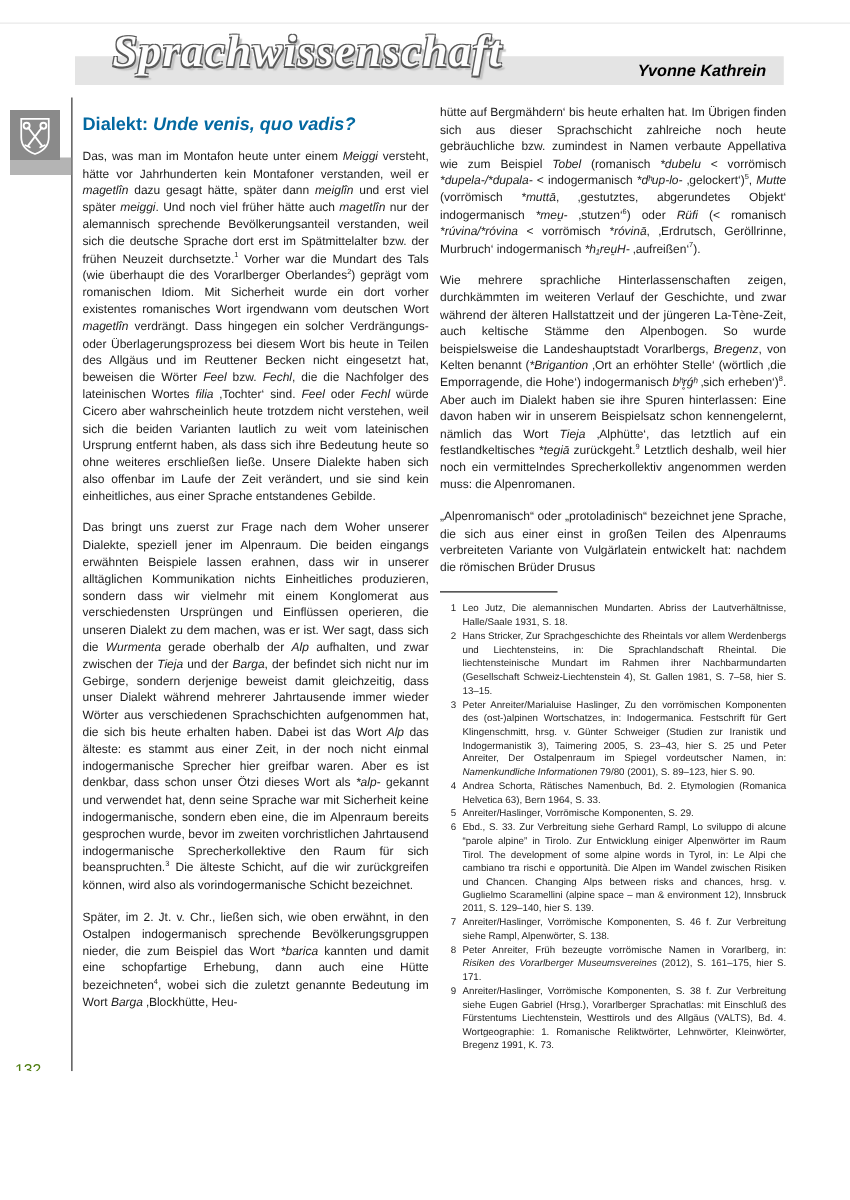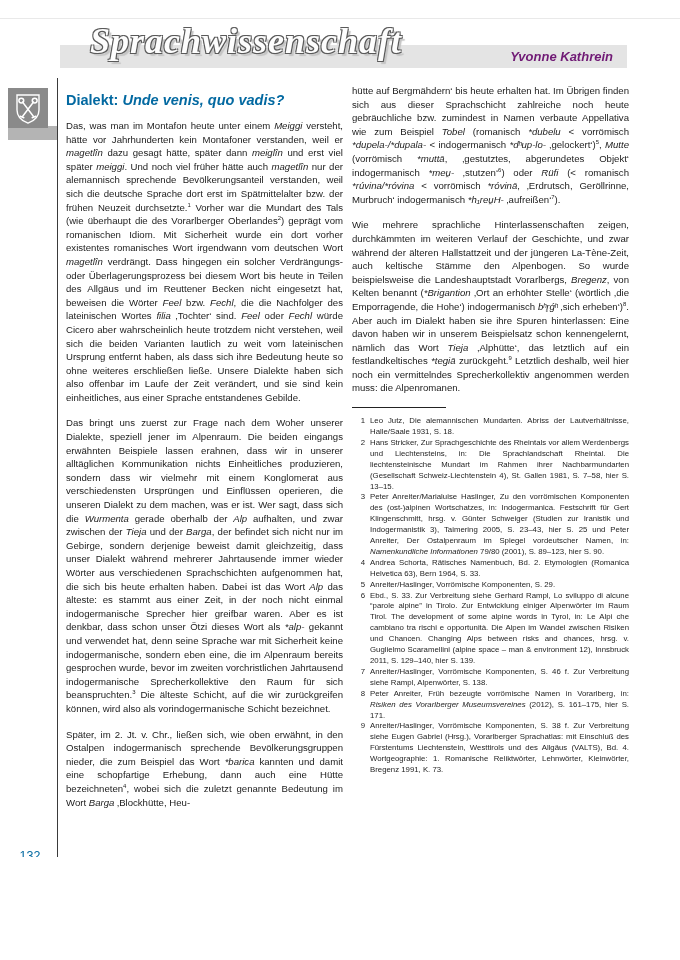--- a/index.html
+++ b/index.html
@@ -6,26 +6,26 @@
   .page{position:relative;width:680px;height:857px;background:#ffffff;overflow:hidden;
         font-family:"Liberation Sans",sans-serif;color:#1c1c1c;border-radius:18px;}
   .scan-line{position:absolute;top:18px;left:0;width:680px;height:1px;background:#e9e9e9;}
   
   .band{position:absolute;left:60px;top:45px;width:567px;height:23px;background:#e4e4e4;}
   .script-title{position:absolute;left:90px;top:20px;width:400px;
         font-family:"Liberation Serif",serif;font-style:italic;font-weight:bold;
         font-size:36px;letter-spacing:1px;color:#fdfdfd;
         text-shadow:-1px -1px 0 #5a5a5a,1px -1px 0 #5a5a5a,-1px 1px 0 #5a5a5a,1px 1px 0 #5a5a5a,3px 3px 1px #c4c4c4;}
   .author{position:absolute;left:400px;top:49px;width:213px;text-align:right;
-        font-size:13px;font-weight:bold;font-style:italic;color:#701a75;}
+        font-size:13px;font-weight:bold;font-style:italic;color:#000000;}
   
   .vrule{position:absolute;left:57px;top:78px;width:1px;height:838px;background:#3a3a3a;}
   .crest-band{position:absolute;left:8px;top:126px;width:49px;height:14px;background:#b4b4b4;}
   .crest{position:absolute;left:8px;top:88px;width:40px;height:40px;background:#8a8a8a;}
-  .pagenum{position:absolute;left:12px;top:849px;width:36px;text-align:center;font-size:12.5px;color:#0369a1;}
+  .pagenum{position:absolute;left:12px;top:849px;width:36px;text-align:left;font-size:12.5px;color:#4d7c0f;}
   
   .title{position:absolute;left:66px;top:82px;width:280px;font-size:14.5px;font-weight:bold;color:#0369a1;}
   .title .t-italic{font-style:italic;}
   .col{position:absolute;width:277px;}
   .col-left{left:66px;top:119px;}
   .col-right{left:352px;top:84px;}
   .body-para{font-size:9.6px;line-height:13.6px;text-align:justify;margin:0 0 12px 0;
         hyphens:auto;-webkit-hyphens:auto;}
   .body-para i{font-style:italic;}
   sup{font-size:0.62em;vertical-align:super;line-height:0;}
@@ -68,20 +68,21 @@
   <div class="col col-left">
       <p class="body-para" lang="de">Das, was man im Montafon heute unter einem <i>Meiggi</i> versteht, hätte vor Jahrhunderten kein Montafoner verstanden, weil er <i>magetlîn</i> dazu gesagt hätte, später dann <i>meiglîn</i> und erst viel später <i>meiggi</i>. Und noch viel früher hätte auch <i>magetlîn</i> nur der alemannisch sprechende Bevölkerungsanteil verstanden, weil sich die deutsche Sprache dort erst im Spätmittelalter bzw. der frühen Neuzeit durchsetzte.<sup>1</sup> Vorher war die Mundart des Tals (wie überhaupt die des Vorarlberger Oberlandes<sup>2</sup>) geprägt vom romanischen Idiom. Mit Sicherheit wurde ein dort vorher existentes romanisches Wort irgendwann vom deutschen Wort <i>magetlîn</i> verdrängt. Dass hingegen ein solcher Verdrängungs- oder Überlagerungsprozess bei diesem Wort bis heute in Teilen des Allgäus und im Reuttener Becken nicht eingesetzt hat, beweisen die Wörter <i>Feel</i> bzw. <i>Fechl</i>, die die Nachfolger des lateinischen Wortes <i>filia</i> ‚Tochter‘ sind. <i>Feel</i> oder <i>Fechl</i> würde Cicero aber wahrscheinlich heute trotzdem nicht verstehen, weil sich die beiden Varianten lautlich zu weit vom lateinischen Ursprung entfernt haben, als dass sich ihre Bedeutung heute so ohne weiteres erschließen ließe. Unsere Dialekte haben sich also offenbar im Laufe der Zeit verändert, und sie sind kein einheitliches, aus einer Sprache entstandenes Gebilde.</p>
       <p class="body-para" lang="de">Das bringt uns zuerst zur Frage nach dem Woher unserer Dialekte, speziell jener im Alpenraum. Die beiden eingangs erwähnten Beispiele lassen erahnen, dass wir in unserer alltäglichen Kommunikation nichts Einheitliches produzieren, sondern dass wir vielmehr mit einem Konglomerat aus verschiedensten Ursprüngen und Einflüssen operieren, die unseren Dialekt zu dem machen, was er ist. Wer sagt, dass sich die <i>Wurmenta</i> gerade oberhalb der <i>Alp</i> aufhalten, und zwar zwischen der <i>Tieja</i> und der <i>Barga</i>, der befindet sich nicht nur im Gebirge, sondern derjenige beweist damit gleichzeitig, dass unser Dialekt während mehrerer Jahrtausende immer wieder Wörter aus verschiedenen Sprachschichten aufgenommen hat, die sich bis heute erhalten haben. Dabei ist das Wort <i>Alp</i> das älteste: es stammt aus einer Zeit, in der noch nicht einmal indogermanische Sprecher hier greifbar waren. Aber es ist denkbar, dass schon unser Ötzi dieses Wort als <i>*alp-</i> gekannt und verwendet hat, denn seine Sprache war mit Sicherheit keine indogermanische, sondern eben eine, die im Alpenraum bereits gesprochen wurde, bevor im zweiten vorchristlichen Jahrtausend indogermanische Sprecherkollektive den Raum für sich beanspruchten.<sup>3</sup> Die älteste Schicht, auf die wir zurückgreifen können, wird also als vorindogermanische Schicht bezeichnet.</p>
       <p class="body-para" lang="de">Später, im 2. Jt. v. Chr., ließen sich, wie oben erwähnt, in den Ostalpen indogermanisch sprechende Bevölkerungsgruppen nieder, die zum Beispiel das Wort <i>*barica</i> kannten und damit eine schopfartige Erhebung, dann auch eine Hütte bezeichneten<sup>4</sup>, wobei sich die zuletzt genannte Bedeutung im Wort <i>Barga</i> ‚Blockhütte, Heu-</p>
     </div>
 
   <div class="col col-right">
     <div>
         <p class="body-para" lang="de">hütte auf Bergmähdern‘ bis heute erhalten hat. Im Übrigen finden sich aus dieser Sprachschicht zahlreiche noch heute gebräuchliche bzw. zumindest in Namen verbaute Appellativa wie zum Beispiel <i>Tobel</i> (romanisch <i>*dubelu</i> &lt; vorrömisch <i>*dupela-/*dupala-</i> &lt; indogermanisch <i>*dʰup-lo-</i> ‚gelockert‘)<sup>5</sup>, <i>Mutte</i> (vorrömisch <i>*muttā</i>, ‚gestutztes, abgerundetes Objekt‘ indogermanisch <i>*meu̯-</i> ‚stutzen‘<sup>6</sup>) oder <i>Rüfi</i> (&lt; romanisch <i>*rúvina/*róvina</i> &lt; vorrömisch <i>*róvinā</i>, ‚Erdrutsch, Geröllrinne, Murbruch‘ indogermanisch <i>*h₁reu̯H-</i> ‚aufreißen‘<sup>7</sup>).</p>
         <p class="body-para" lang="de">Wie mehrere sprachliche Hinterlassenschaften zeigen, durchkämmten im weiteren Verlauf der Geschichte, und zwar während der älteren Hallstattzeit und der jüngeren La-Tène-Zeit, auch keltische Stämme den Alpenbogen. So wurde beispielsweise die Landeshauptstadt Vorarlbergs, <i>Bregenz</i>, von Kelten benannt (<i>*Brigantion</i> ‚Ort an erhöhter Stelle‘ (wörtlich ‚die Emporragende, die Hohe‘) indogermanisch <i>bʰr̥ǵʰ</i> ‚sich erheben‘)<sup>8</sup>. Aber auch im Dialekt haben sie ihre Spuren hinterlassen: Eine davon haben wir in unserem Beispielsatz schon kennengelernt, nämlich das Wort <i>Tieja</i> ‚Alphütte‘, das letztlich auf ein festlandkeltisches <i>*tegiā</i> zurückgeht.<sup>9</sup> Letztlich deshalb, weil hier noch ein vermittelndes Sprecherkollektiv angenommen werden muss: die Alpenromanen.</p>
+        <p class="body-para" lang="de">„Alpenromanisch“ oder „protoladinisch“ bezeichnet jene Sprache, die sich aus einer einst in großen Teilen des Alpenraums verbreiteten Variante von Vulgärlatein entwickelt hat: nachdem die römischen Brüder Drusus</p>
       </div>
     <hr class="fn-sep">
     <div class="footnotes">
         <div class="fn">
           <span class="fn-num">1</span>
           <span class="fn-text" lang="de">Leo Jutz, Die alemannischen Mundarten. Abriss der Lautverhältnisse, Halle/Saale 1931, S. 18.</span>
         </div>
         <div class="fn">
           <span class="fn-num">2</span>
           <span class="fn-text" lang="de">Hans Stricker, Zur Sprachgeschichte des Rheintals vor allem Werdenbergs und Liechtensteins, in: Die Sprachlandschaft Rheintal. Die liechtensteinische Mundart im Rahmen ihrer Nachbarmundarten (Gesellschaft Schweiz-Liechtenstein 4), St. Gallen 1981, S. 7–58, hier S. 13–15.</span>

